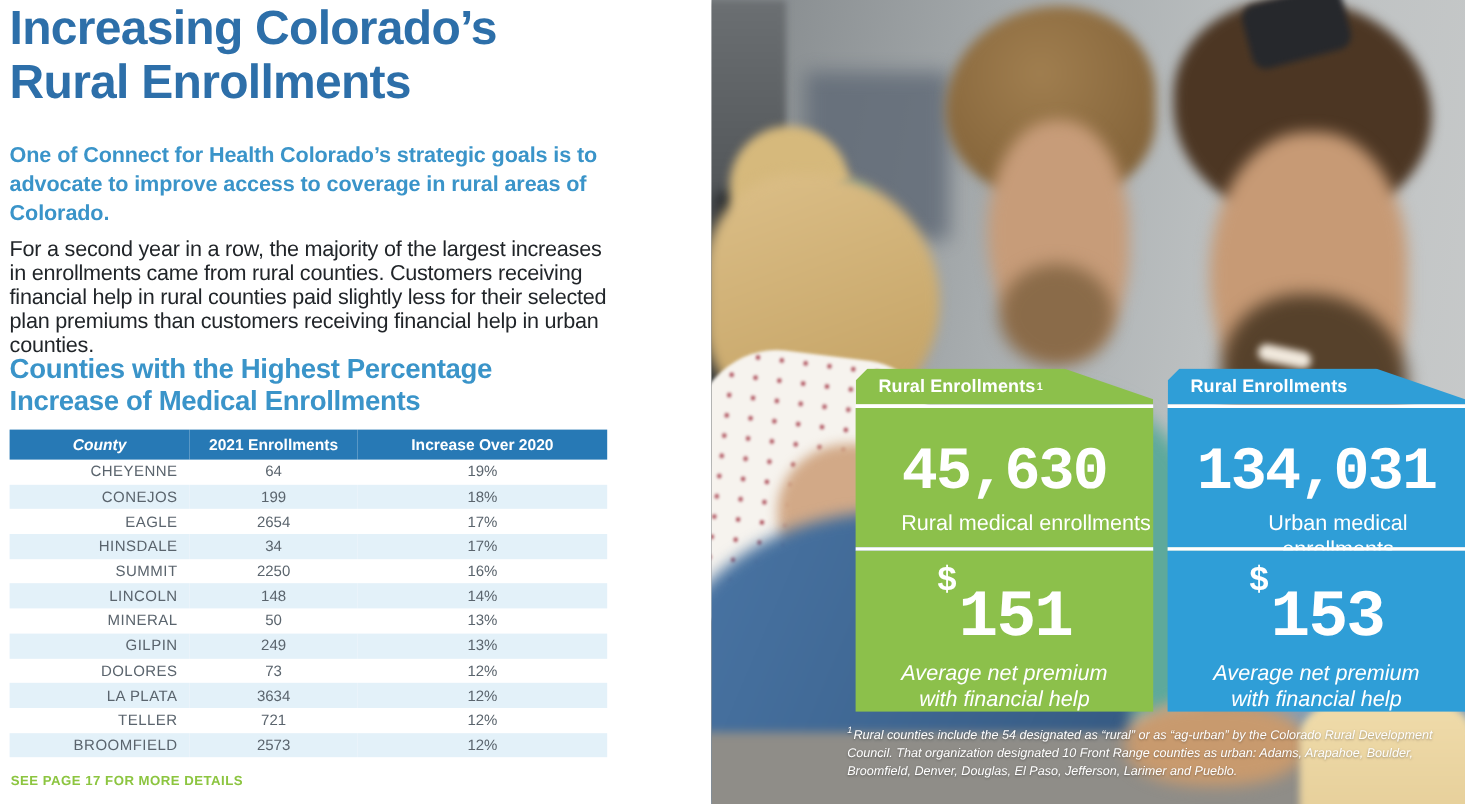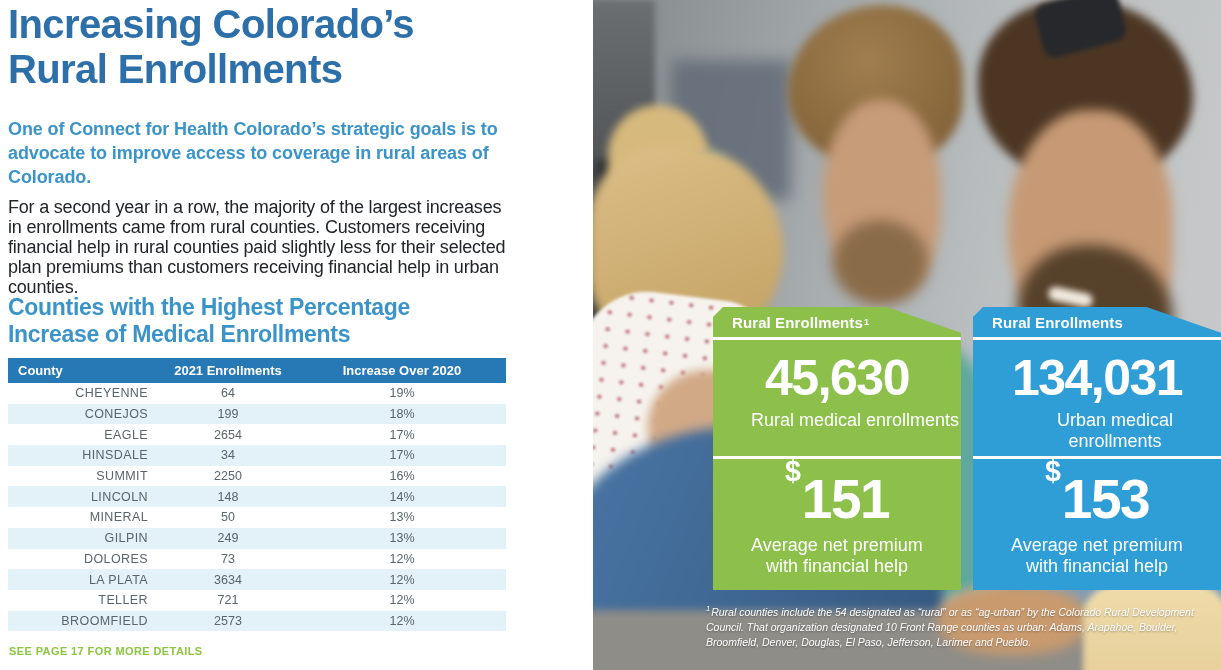--- a/index.html
+++ b/index.html
@@ -30,21 +30,21 @@
   .intro{position:absolute;left:8px;top:197px;width:505px;font-size:18px;line-height:20px;
          color:var(--body-text);letter-spacing:-0.2px;}
   .table-heading{position:absolute;left:8px;top:294px;font-size:23px;line-height:27px;font-weight:700;
                  color:var(--accent-blue);letter-spacing:-0.3px;}
   .table-heading .line{display:block;}
   table.counties{position:absolute;left:8px;top:358px;width:498px;border-collapse:collapse;
                  font-size:12.5px;color:var(--table-text);}
   table.counties col.c1{width:150px;} table.counties col.c2{width:140px;} table.counties col.c3{width:208px;}
   table.counties th{background:var(--table-header-bg);color:#fff;font-size:13px;font-weight:700;
                     height:25px;padding:0 10px;text-align:center;white-space:nowrap;}
-  table.counties th:first-child{text-align:left;}
+  table.counties th:first-child{text-align:center;font-style:italic;}
   table.counties td{height:20.7px;padding:0 10px;text-align:center;white-space:nowrap;}
   table.counties td:first-child{text-align:right;letter-spacing:0.4px;}
   table.counties tr.alt{background:var(--table-row-alt);}
   .see-more{position:absolute;left:9px;top:645px;font-size:11px;font-weight:700;
             color:var(--see-more-green);letter-spacing:0.4px;}
 
   
   .photo{position:absolute;left:593px;top:0;width:628px;height:670px;overflow:hidden;
          background:linear-gradient(100deg,#82878a 0%,#a9aeb0 38%,#bcc0c1 62%,#c9cbcb 100%);}
   .ph{position:absolute;}
@@ -93,25 +93,25 @@
   .card.urban{left:380px;}
   .card .tab{height:30px;flex:none;display:flex;align-items:center;padding-left:19px;color:#fff;
              font-size:15px;font-weight:700;letter-spacing:0.1px;
              clip-path:polygon(0 10px,10px 0,70% 0,100% 86%,100% 100%,0 100%);}
   .card.rural .tab,.card.rural .panel{background:var(--rural-green);}
   .card.urban .tab,.card.urban .panel{background:var(--urban-blue);}
   .card .sep{height:3px;flex:none;background:#fff;}
   .card .panel{text-align:center;color:#fff;}
   .card .p1{height:116px;flex:none;padding-top:13px;}
   .card .p2{flex:1;padding-top:12px;}
-  .big{font-family:Liberation Sans, sans-serif;font-weight:700;font-size:50px;line-height:1.02;letter-spacing:-1.5px;}
+  .big{font-family:Liberation Mono, monospace;font-weight:700;font-size:50px;line-height:1.02;letter-spacing:-1.5px;margin-top:16px;}
   .p2 .big{font-size:55px;}
   .dollar{font-size:0.52em;position:relative;top:-0.62em;letter-spacing:0;margin-right:1px;}
   .cap{font-size:18px;font-weight:500;line-height:21px;margin-top:6px;padding-left:36px;}
-  .p2 .cap{margin-top:8px;padding:0 28px;}
+  .p2 .cap{margin-top:8px;padding:0 28px;font-style:italic;}
   .note-ref{font-size:9px;vertical-align:super;margin-left:1px;}
 
   .footnote{position:absolute;left:113px;top:601px;width:508px;z-index:6;color:#fff;font-style:italic;
             font-size:10.5px;line-height:15px;text-shadow:0 1px 2px rgba(0,0,0,.35);}
   .footnote sup{font-size:7.5px;margin-right:1px;}
 </style>
 </head>
 <body>
 
 <div class="stage">

